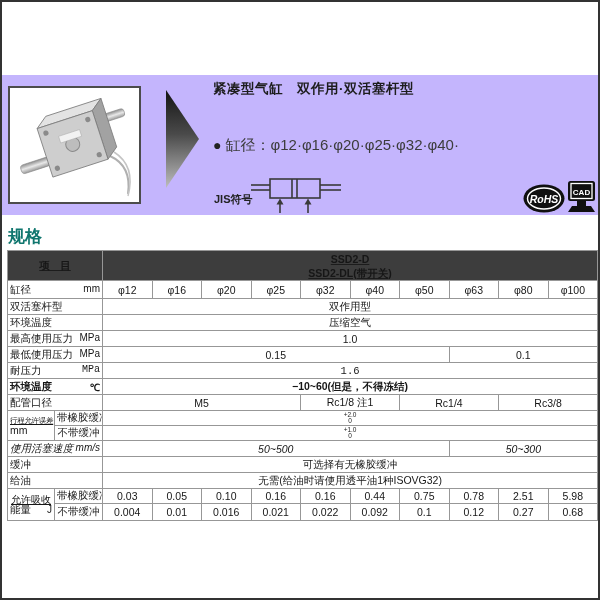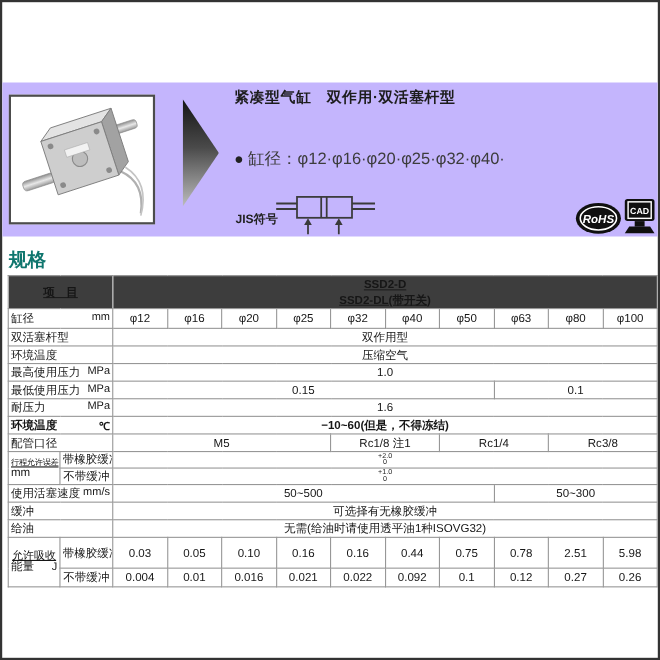--- a/index.html
+++ b/index.html
@@ -194,21 +194,21 @@
         <tr style="height: 16px;">
           <td class="lbl" colspan="2">
             <div class="lwrap">
               <span>最低使用压力</span>
               <span class="u">MPa</span>
             </div>
           </td>
           <td colspan="7">0.15</td>
           <td colspan="3">0.1</td>
         </tr>
-        <tr style="height: 16px;">
+        <tr style="height: 16px; font-family: Liberation Mono, monospace;">
           <td class="lbl" colspan="2">
             <div class="lwrap">
               <span>耐压力</span>
               <span class="u">MPa</span>
             </div>
           </td>
           <td colspan="10">1.6</td>
         </tr>
         <tr style="height: 16px; font-weight: bold;">
           <td class="lbl" colspan="2">
@@ -247,21 +247,21 @@
         </tr>
         <tr style="height: 14px;">
           <td class="sub">不带缓冲</td>
           <td colspan="10">
             <div class="fr">
               <div>+1.0</div>
               <div>0</div>
             </div>
           </td>
         </tr>
-        <tr style="height: 16px;">
+        <tr style="height: 16px; font-style: italic;">
           <td class="lbl" colspan="2">
             <div class="lwrap">
               <span>使用活塞速度</span>
               <span class="u">mm/s</span>
             </div>
           </td>
           <td colspan="7">50~500</td>
           <td colspan="3">50~300</td>
         </tr>
         <tr style="height: 16px;">
@@ -273,21 +273,21 @@
           <td colspan="10">可选择有无橡胶缓冲</td>
         </tr>
         <tr style="height: 16px;">
           <td class="lbl" colspan="2">
             <div class="lwrap">
               <span>给油</span>
             </div>
           </td>
           <td colspan="10">无需(给油时请使用透平油1种ISOVG32)</td>
         </tr>
-        <tr style="height: 28px;">
+        <tr style="height: 15px;">
           <td class="grp" rowspan="2">
             <div class="g1 big">允许吸收</div>
             <div class="g2">
               <span>能量</span>
               <span class="u">J</span>
             </div>
           </td>
           <td class="sub">带橡胶缓冲</td>
           <td>0.03</td>
           <td>0.05</td>
@@ -304,19 +304,19 @@
           <td class="sub">不带缓冲</td>
           <td>0.004</td>
           <td>0.01</td>
           <td>0.016</td>
           <td>0.021</td>
           <td>0.022</td>
           <td>0.092</td>
           <td>0.1</td>
           <td>0.12</td>
           <td>0.27</td>
-          <td>0.26</td>
+          <td>0.68</td>
         </tr>
       </tbody>
   </table>
 
 
 </div>
 
 </body></html>

